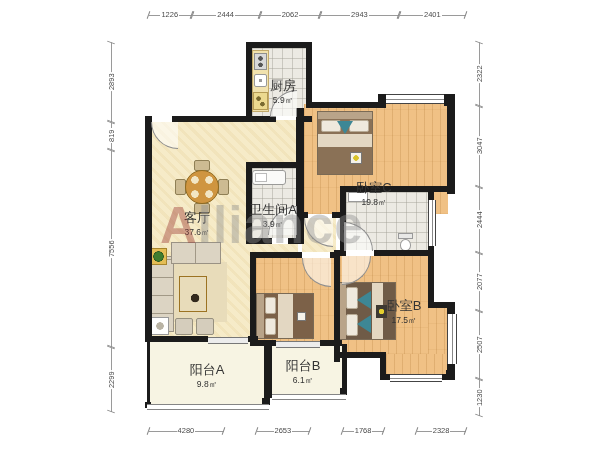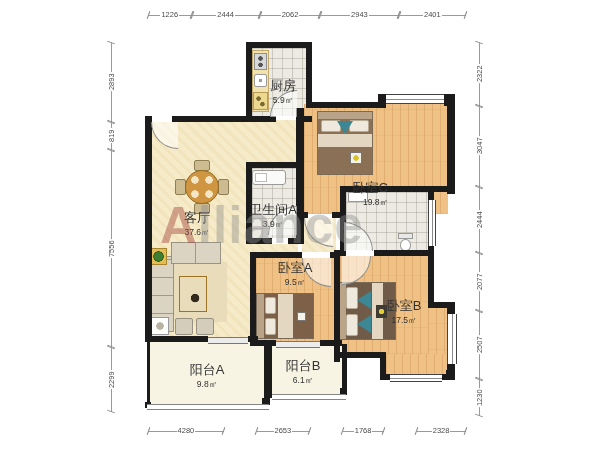--- a/index.html
+++ b/index.html
@@ -194,36 +194,32 @@
   <div class="arc" style="left:268px;top:206px;width:28px;height:28px;border-top-width:1px;border-left-width:1px;border-radius:100% 0 0 0;"></div>
   <div class="arc" style="left:304px;top:218px;width:28px;height:28px;border-left-width:1px;border-bottom-width:1px;border-radius:0 0 0 100%;"></div>
   <div class="arc" style="left:302px;top:258px;width:28px;height:28px;border-left-width:1px;border-bottom-width:1px;border-radius:0 0 0 100%;"></div>
   <div class="arc" style="left:342px;top:256px;width:28px;height:28px;border-right-width:1px;border-bottom-width:1px;border-radius:0 0 100% 0;"></div>
   <div class="arc" style="left:344px;top:222px;width:28px;height:28px;border-top-width:1px;border-right-width:1px;border-radius:0 100% 0 0;"></div>
 
   <div class="rl" style="left:253px;top:78px;width:60px;">
     <span class="rn">厨房</span>
     <span class="ra">5.9㎡</span>
   </div>
-  <div class="rl" style="left:328px;top:180px;width:60px;text-align:right;">
+  <div class="rl" style="left:344px;top:180px;width:60px;">
     <span class="rn">卧室C</span>
     <span class="ra">19.8㎡</span>
   </div>
   <div class="rl" style="left:244px;top:202px;width:58px;">
     <span class="rn">卫生间A</span>
     <span class="ra">3.9㎡</span>
   </div>
   <div class="rl" style="left:167px;top:210px;width:60px;">
     <span class="rn">客厅</span>
     <span class="ra">37.6㎡</span>
   </div>
-  <div class="rl" style="left:265px;top:260px;width:60px;">
-    <span class="rn">卧室A</span>
-    <span class="ra">9.5㎡</span>
-  </div>
   <div class="rl" style="left:374px;top:298px;width:60px;">
     <span class="rn">卧室B</span>
     <span class="ra">17.5㎡</span>
   </div>
   <div class="rl" style="left:177px;top:362px;width:60px;">
     <span class="rn">阳台A</span>
     <span class="ra">9.8㎡</span>
   </div>
   <div class="rl" style="left:273px;top:358px;width:60px;">
     <span class="rn">阳台B</span>

